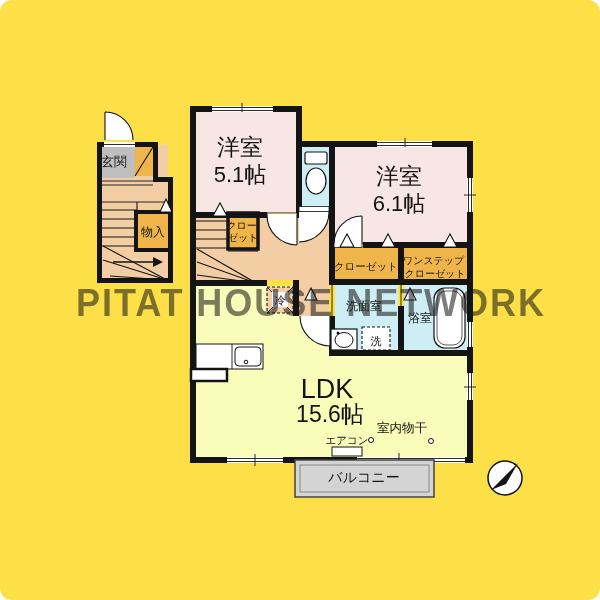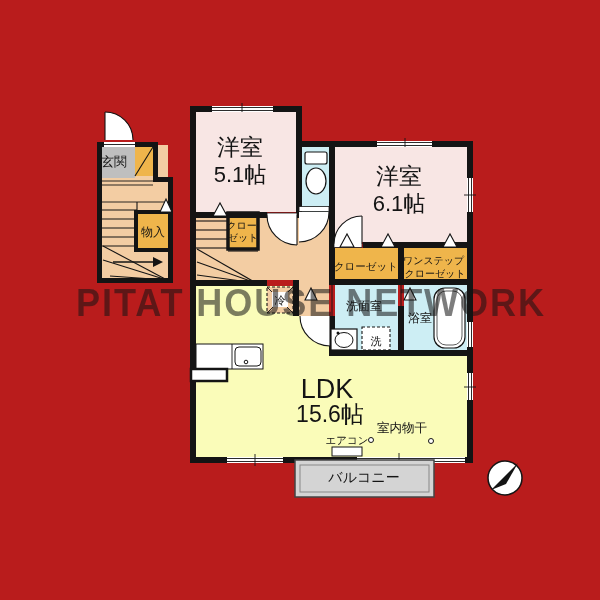--- a/index.html
+++ b/index.html
@@ -1,17 +1,17 @@
 <!DOCTYPE html>
 <html><head>
 <meta charset="utf-8">
 <style>
   html,body{margin:0;padding:0;background:#ffffff;}
-  #stage{position:relative;width:600px;height:600px;background:#b91c1c;overflow:hidden;
-         font-family:"Liberation Sans","DejaVu Sans",sans-serif;}
+  #stage{position:relative;width:600px;height:600px;background:#fde047;overflow:hidden;
+         font-family:"Liberation Sans","DejaVu Sans",sans-serif;border-radius:12px;}
   svg{display:block;}
   text{font-family:"Liberation Sans","DejaVu Sans",sans-serif;fill:#141414;}
   .wall{fill:#141414;}
   .thin{stroke:#141414;stroke-width:1.1;fill:none;}
   .fix{fill:#ffffff;stroke:#141414;stroke-width:1.2;}
   .chev{fill:#ffffff;stroke:#141414;stroke-width:1.1;}
   .arc{stroke:#141414;stroke-width:1.1;fill:none;}
   .sector{fill:#ffffff;}
   .dash{stroke:#141414;stroke-width:1.1;stroke-dasharray:3 2;}
 </style>

